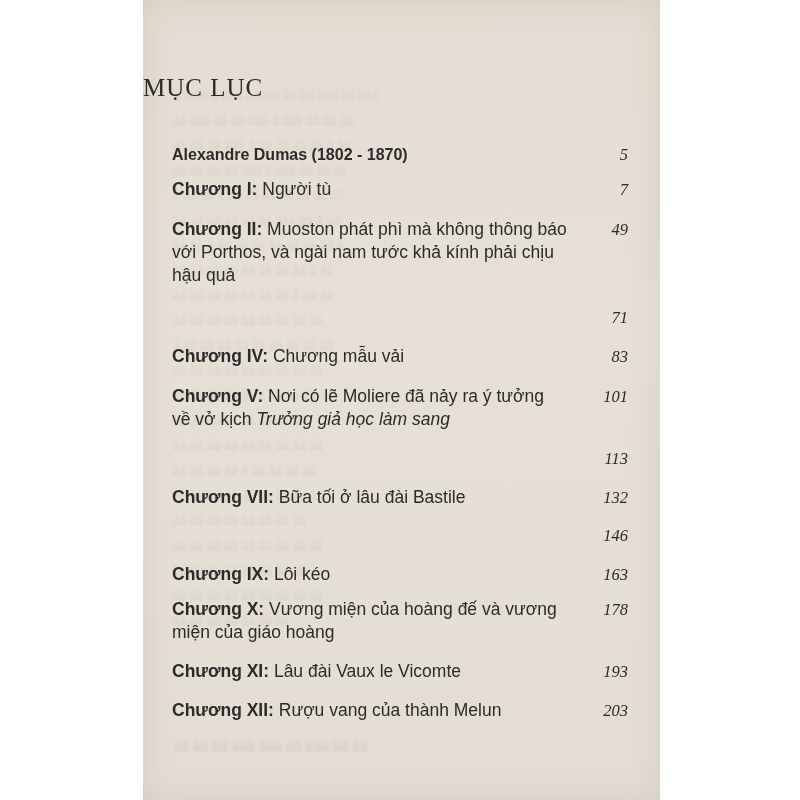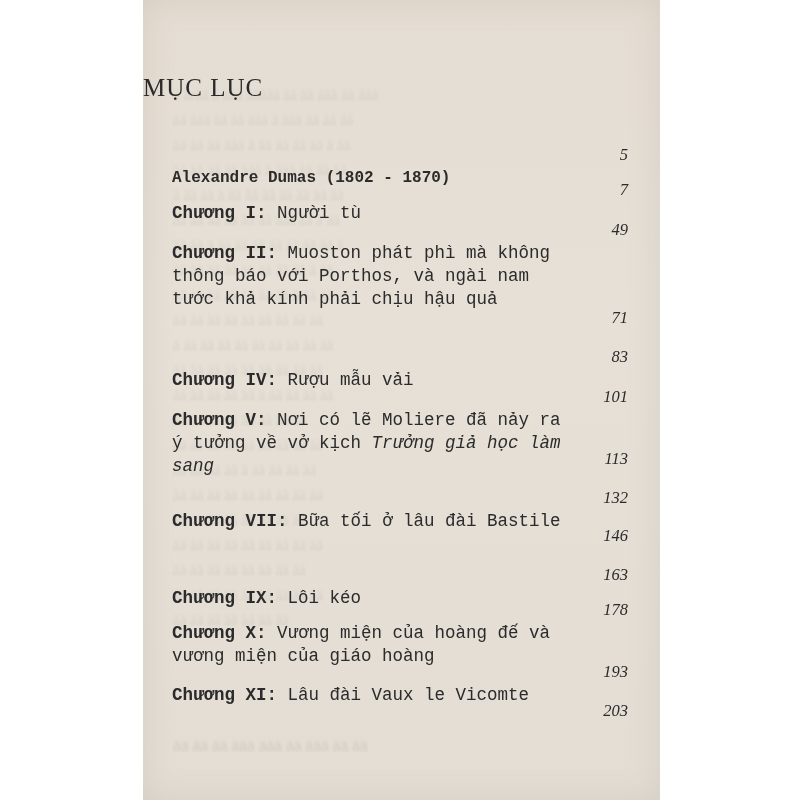--- a/index.html
+++ b/index.html
@@ -20,21 +20,21 @@
     .ghost-footer {
       position: absolute; left: 30px; top: 738px; color: rgba(90,85,80,0.12);
       font-size: 14px; filter: blur(1.2px); font-family: "Liberation Sans", sans-serif;
     }
     .title {
       position: absolute; left: 0; width: 517px; top: 74px; text-align: left;
       font-family: "Liberation Serif", serif; font-size: 25px; letter-spacing: 1px; color: #2a2a2a;
     }
     .toc { position: absolute; left: 29px; top: 0; width: 456px; }
     .entry { position: absolute; left: 0; width: 456px; color: #2b2b2b; font-size: 16.5px; line-height: 23px; }
-    .entry .text { display: block; width: 395px; font-family: Liberation Mono, monospace; font-size: 17.5px; margin-top: 24px; }
+    .entry .text { display: block; width: 395px; font-family: Liberation Sans, sans-serif; font-size: 17.5px; }
     .entry .label { font-weight: bold; }
     .entry .page-no {
       position: absolute; right: 0; top: 0; font-style: italic;
       font-family: "Liberation Serif", serif; font-size: 16.5px;
     }
     .entry.author .text { font-weight: bold; font-size: 16px; }
     .italic { font-style: italic; }
   </style>
 </head>
 <body>
@@ -82,21 +82,21 @@
     <div class="entry" style="top:218px">
       <span class="text"><span class="label">Chương II:</span><span> Muoston phát phì mà không thông báo với Porthos, và ngài nam tước khả kính phải chịu hậu quả</span></span>
       <span class="page-no">49</span>
     </div>
 
     <div class="entry" style="top:306px">
       <span class="page-no">71</span>
     </div>
 
     <div class="entry" style="top:345px">
-      <span class="text"><span class="label">Chương IV:</span><span> Rượu mẫu vải</span></span>
+      <span class="text"><span class="label">Chương IV:</span><span> Chương mẫu vải</span></span>
       <span class="page-no">83</span>
     </div>
 
     <div class="entry" style="top:385px">
       <span class="text"><span class="label">Chương V:</span><span> Nơi có lẽ Moliere đã nảy ra ý tưởng về vở kịch </span><span class="italic">Trưởng giả học làm sang</span></span>
       <span class="page-no">101</span>
     </div>
 
     <div class="entry" style="top:447px">
       <span class="page-no">113</span>
@@ -120,16 +120,17 @@
       <span class="text"><span class="label">Chương X:</span><span> Vương miện của hoàng đế và vương miện của giáo hoàng</span></span>
       <span class="page-no">178</span>
     </div>
 
     <div class="entry" style="top:660px">
       <span class="text"><span class="label">Chương XI:</span><span> Lâu đài Vaux le Vicomte</span></span>
       <span class="page-no">193</span>
     </div>
 
     <div class="entry" style="top:699px">
+      <span class="text"><span class="label">Chương XII:</span><span> Rượu vang của thành Melun</span></span>
       <span class="page-no">203</span>
     </div>
   </div>
 </div>
 
 </body></html>

